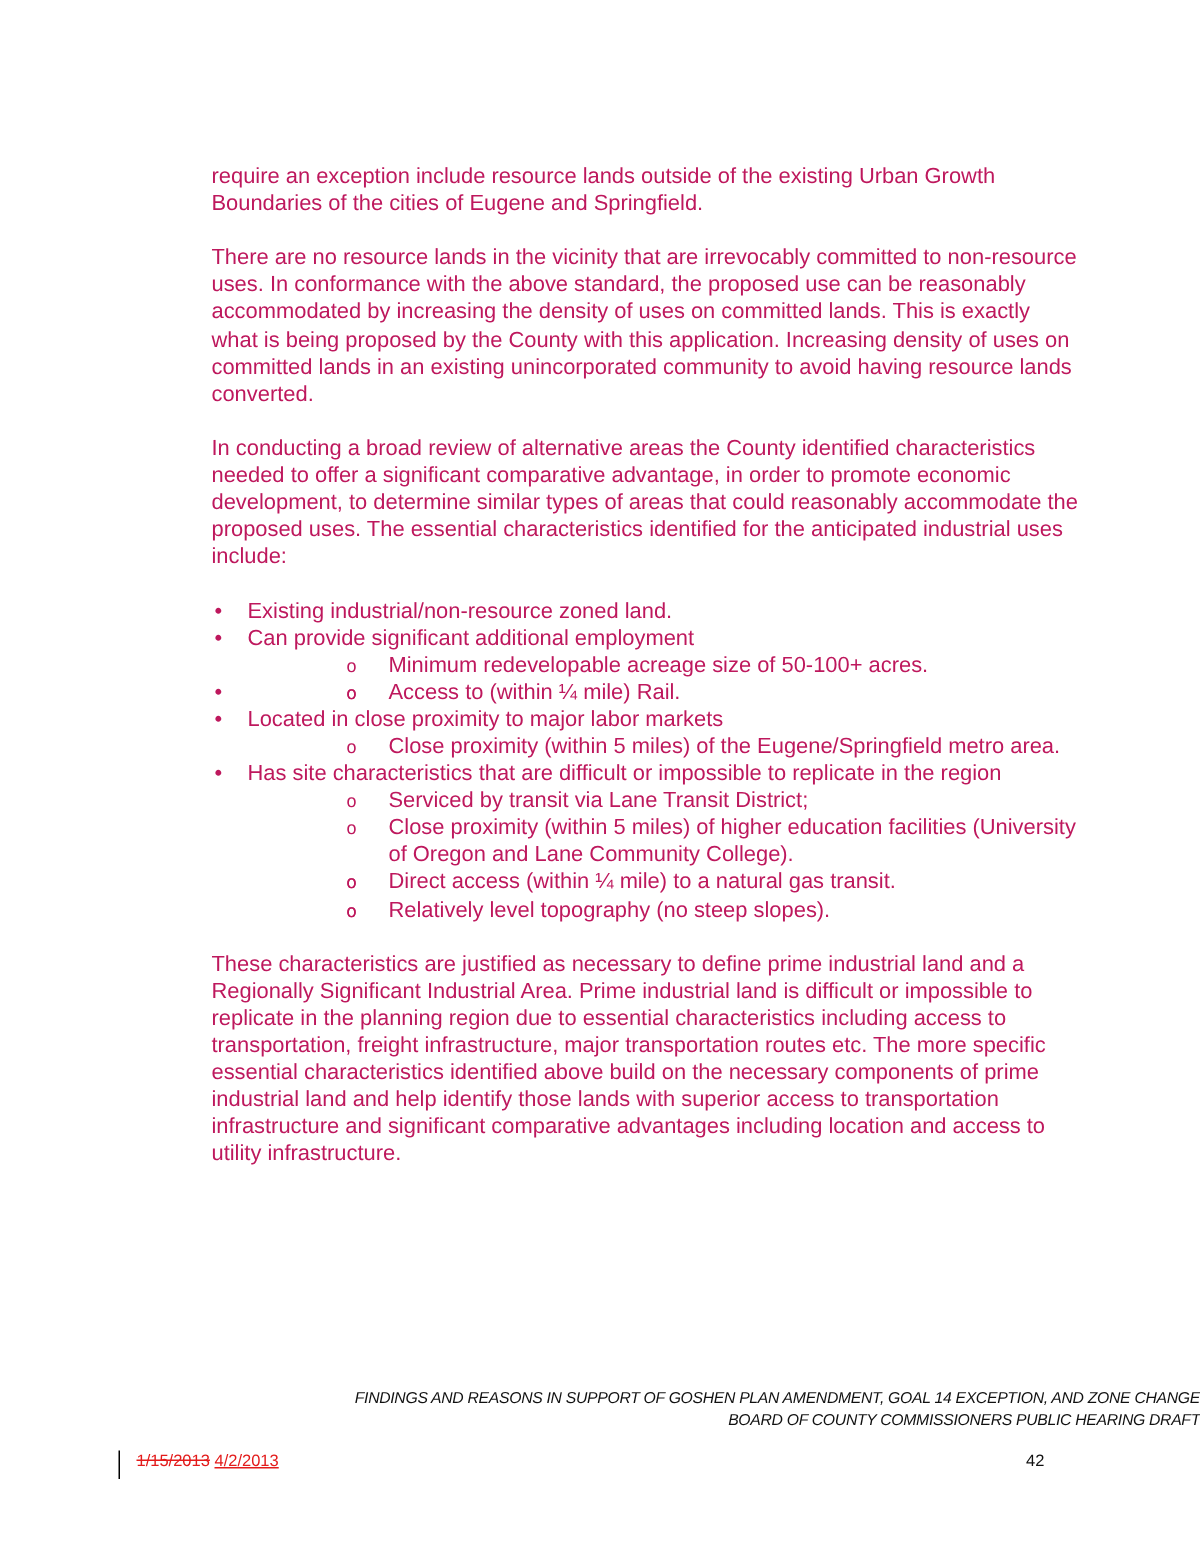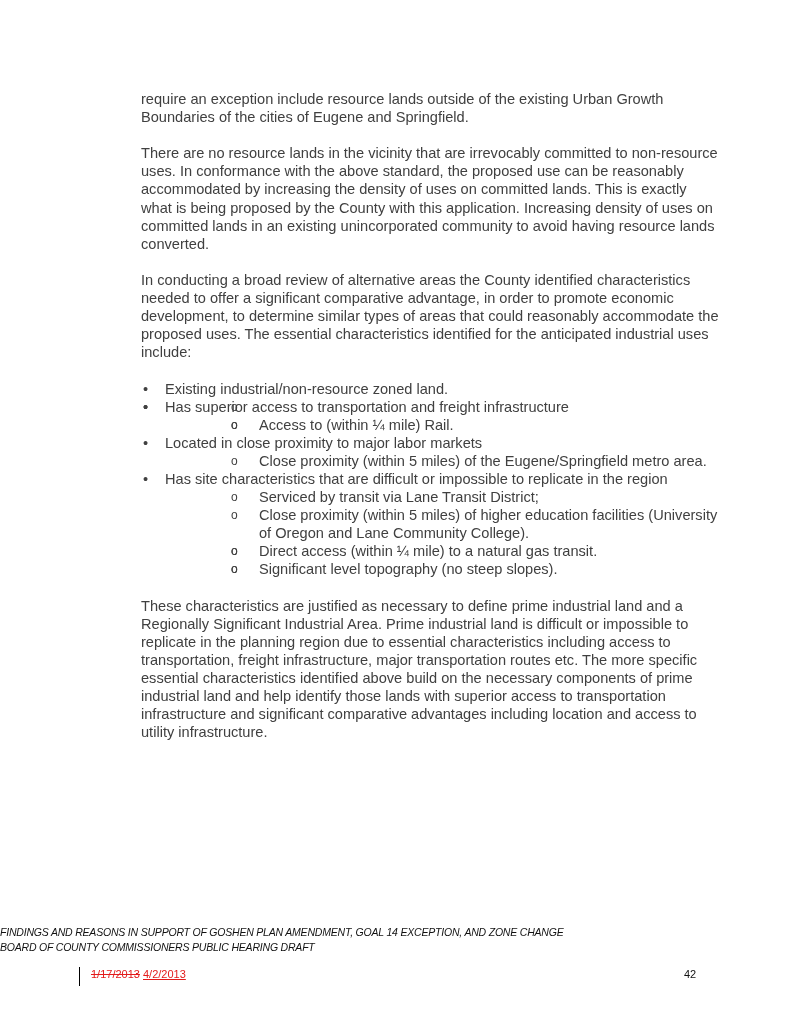--- a/index.html
+++ b/index.html
@@ -1,30 +1,30 @@
 <!DOCTYPE html>
 <html><head>
 <meta charset="utf-8">
 <style>
   html, body { margin: 0; padding: 0; background: #ffffff; }
   body { width: 800px; height: 1035px; position: relative; overflow: hidden; }
   .page { position: absolute; left: 0; top: 0; width: 800px; height: 1035px; background: #fff; }
   .body-text {
-    position: absolute; left: 141px; top: 90px; width: 580px;
-    font-family: "Liberation Sans", sans-serif; font-size: 14.6px; line-height: 18.1px; color: #404040;
+    position: absolute; left: 141px; top: 109px; width: 580px;
+    font-family: "Liberation Sans", sans-serif; font-size: 14.6px; line-height: 18.1px; color: #be185d;
   }
   .para { margin: 0 0 18.1px 0; white-space: normal; }
   ul.l1 { list-style: none; margin: 0 0 18.1px 0; padding: 0; }
   ul.l1 > li { position: relative; padding-left: 24px; }
   ul.l1 > li > .b1 { position: absolute; left: 2px; top: 0; }
   ul.l2 { list-style: none; margin: 0; padding: 0; }
   ul.l2 > li { position: relative; padding-left: 94px; }
   ul.l2 > li > .b2 { position: absolute; left: 66px; top: 0; font-size: 12px; }
   .footer-title {
-    position: absolute; left: 0; width: 800px; top: 925px; text-align: left;
+    position: absolute; left: 0; width: 800px; top: 925px; text-align: right;
     font-family: "Liberation Sans", sans-serif; font-style: italic; font-size: 10.5px; line-height: 14.5px; color: #111;
     letter-spacing: -0.2px;
   }
   .change-bar { position: absolute; left: 79px; top: 967px; width: 1px; height: 19px; background: #000; }
   .footer-date {
     position: absolute; left: 91px; top: 968px;
     font-family: "Liberation Sans", sans-serif; font-size: 11px; color: #e31b1b;
   }
   .old-date { text-decoration: line-through; }
   .new-date { text-decoration: underline; text-align: center; }
@@ -42,29 +42,30 @@
     <p class="para">There are no resource lands in the vicinity that are irrevocably committed to non-resource uses.  In conformance with the above standard, the proposed use can be reasonably accommodated by increasing the density of uses on committed lands.  This is exactly what is being proposed by the County with this application.  Increasing density of uses on committed lands in an existing unincorporated community to avoid having resource lands converted.</p>
     <p class="para">In conducting a broad review of alternative areas the County identified characteristics needed to offer a significant comparative advantage, in order to promote economic development, to determine similar types of areas that could reasonably accommodate the proposed uses.  The essential characteristics identified for the anticipated industrial uses include:</p>
 
     <ul class="l1">
       <li>
         <span class="b1">•</span>
         <span>Existing industrial/non-resource zoned land.</span>
       </li>
       <li>
         <span class="b1">•</span>
+        <span>Can provide significant additional employment</span>
         <ul class="l2">
           <li>
             <span class="b2">o</span>
+            <span>Minimum redevelopable acreage size of 50-100+ acres.</span>
           </li>
         </ul>
       </li>
       <li>
         <span class="b1">•</span>
-        <span>Has superior access to transportation and freight infrastructure</span>
         <ul class="l2">
           <li>
             <span class="b2">o</span>
           </li>
           <li>
             <span class="b2">o</span>
             <span>Access to (within ¼ mile) Rail.</span>
           </li>
         </ul>
       </li>
@@ -95,33 +96,33 @@
           </li>
           <li>
             <span class="b2">o</span>
             <span>Direct access (within ¼ mile) to a natural gas transit.</span>
           </li>
           <li>
             <span class="b2">o</span>
           </li>
           <li>
             <span class="b2">o</span>
-            <span>Significant level topography (no steep slopes).</span>
+            <span>Relatively level topography (no steep slopes).</span>
           </li>
         </ul>
       </li>
     </ul>
 
     <p class="para">These characteristics are justified as necessary to define prime industrial land and a Regionally Significant Industrial Area.  Prime industrial land is difficult or impossible to replicate in the planning region due to essential characteristics including access to transportation, freight infrastructure, major transportation routes etc.  The more specific essential characteristics identified above build on the necessary components of prime industrial land and help identify those lands with superior access to transportation infrastructure and significant comparative advantages including location and access to utility infrastructure.</p>
   </div>
 
   <div class="footer-title">
     <div>FINDINGS AND REASONS IN SUPPORT OF GOSHEN PLAN AMENDMENT, GOAL 14 EXCEPTION, AND ZONE CHANGE</div>
     <div>BOARD OF COUNTY COMMISSIONERS PUBLIC HEARING DRAFT</div>
   </div>
 
   <div class="change-bar"></div>
   <div class="footer-date">
-    <span class="old-date">1/17/2013</span>
+    <span class="old-date">1/15/2013</span>
     <span class="new-date">4/2/2013</span>
   </div>
   <div class="page-number">42</div>
 </div>
 
 </body></html>

